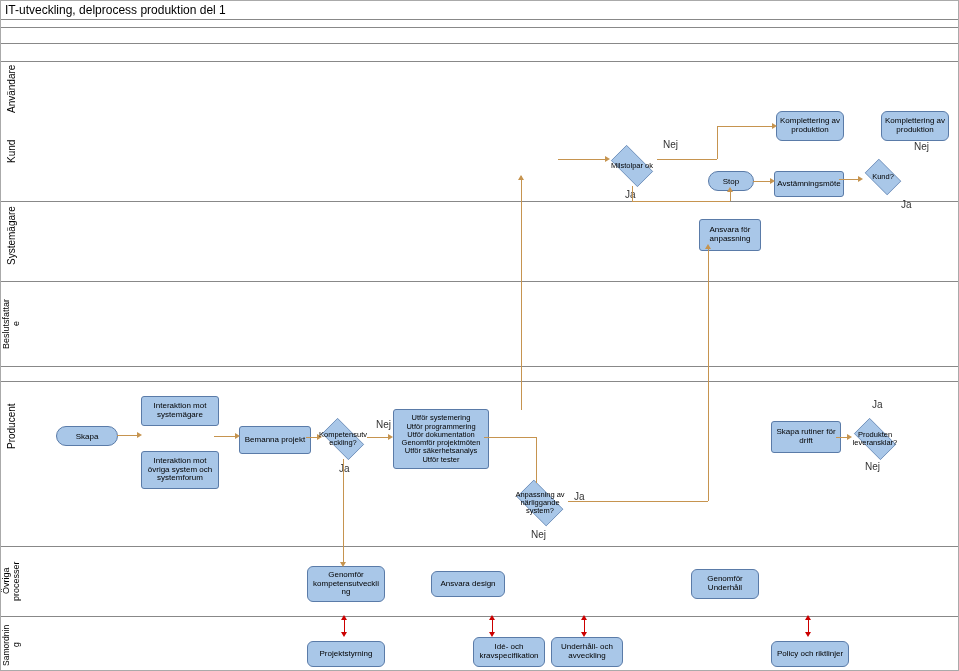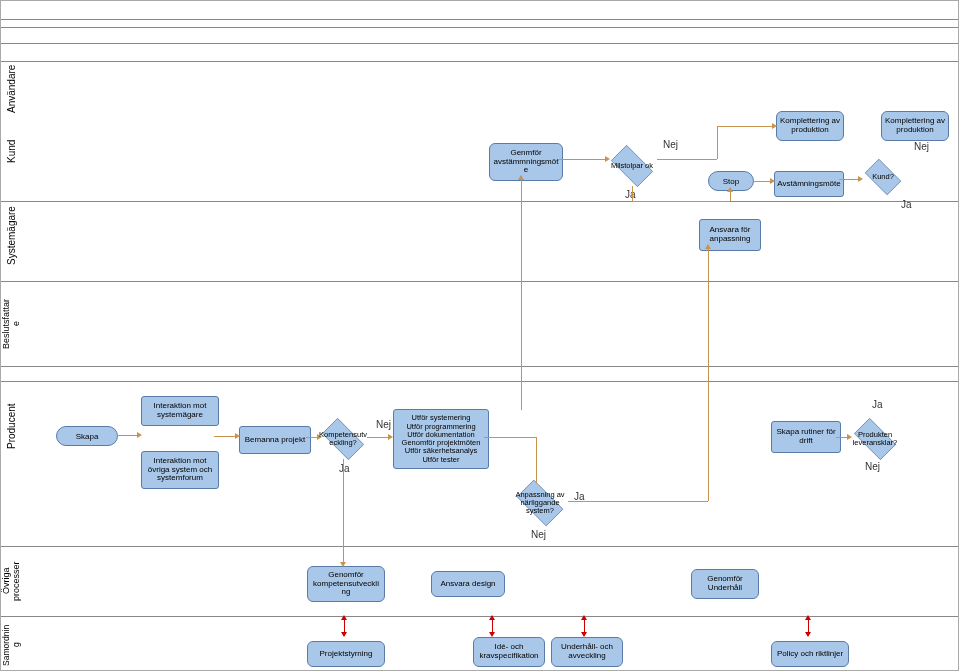--- a/index.html
+++ b/index.html
@@ -21,20 +21,21 @@
 .bidi{position:absolute;display:flex;flex-direction:column;align-items:center}
 .bidi .stem{width:1px;height:12px;background:#c00}
 .bidi .au{width:0;height:0;border-left:3px solid transparent;border-right:3px solid transparent;border-bottom:5px solid #c00}
 .bidi .ad{width:0;height:0;border-left:3px solid transparent;border-right:3px solid transparent;border-top:5px solid #c00}
 </style>
 </head>
 <body>
 
 <div class="page">
 
+<div class="title">IT-utveckling, delprocess produktion del 1</div>
 
 <div class="lane-border" style="top:18px"></div>
 <div class="lane-border" style="top:26px"></div>
 <div class="lane-border" style="top:42px"></div>
 <div class="lane-border" style="top:60px"></div>
 <div class="lane-border" style="top:200px"></div>
 <div class="lane-border" style="top:280px"></div>
 <div class="lane-border" style="top:365px"></div>
 <div class="lane-border" style="top:380px"></div>
 <div class="lane-border" style="top:545px"></div>
@@ -44,23 +45,20 @@
 <div class="lane-header" style="top:130px;height:40px">Kund</div>
 <div class="lane-header" style="top:200px;height:70px">Systemägare</div>
 <div class="lane-header" style="top: 280px; height: 85px; font-size: 9px; white-space: pre-line;">Beslutsfattar
 e</div>
 <div class="lane-header" style="top:390px;height:70px">Producent</div>
 <div class="lane-header" style="top: 550px; height: 60px; font-size: 9px; white-space: pre-line;">Övriga
 processer</div>
 <div class="lane-header" style="top: 620px; height: 48px; font-size: 8.5px; white-space: pre-line;">Samordnin
 g</div>
 
-<div class="box" style="left: 488px; top: 142px; width: 68px; height: 32px; white-space: pre-line;">Genmför
-avstämmningsmöt
-e</div>
 <div class="diamond" style="left:605px;top:145px">
       <div class="dsh"></div>
       <span>Milstolpar ok</span>
     </div>
 <div class="startend" style="left:707px;top:170px;width:44px;height:18px">Stop</div>
 <div class="box rect" style="left:773px;top:170px;width:64px;height:20px">Avstämningsmöte</div>
 <div class="diamond" style="left:860px;top:158px;width:44px;height:36px">
       <div class="dsh"></div>
       <span>Kund?</span>
     </div>

